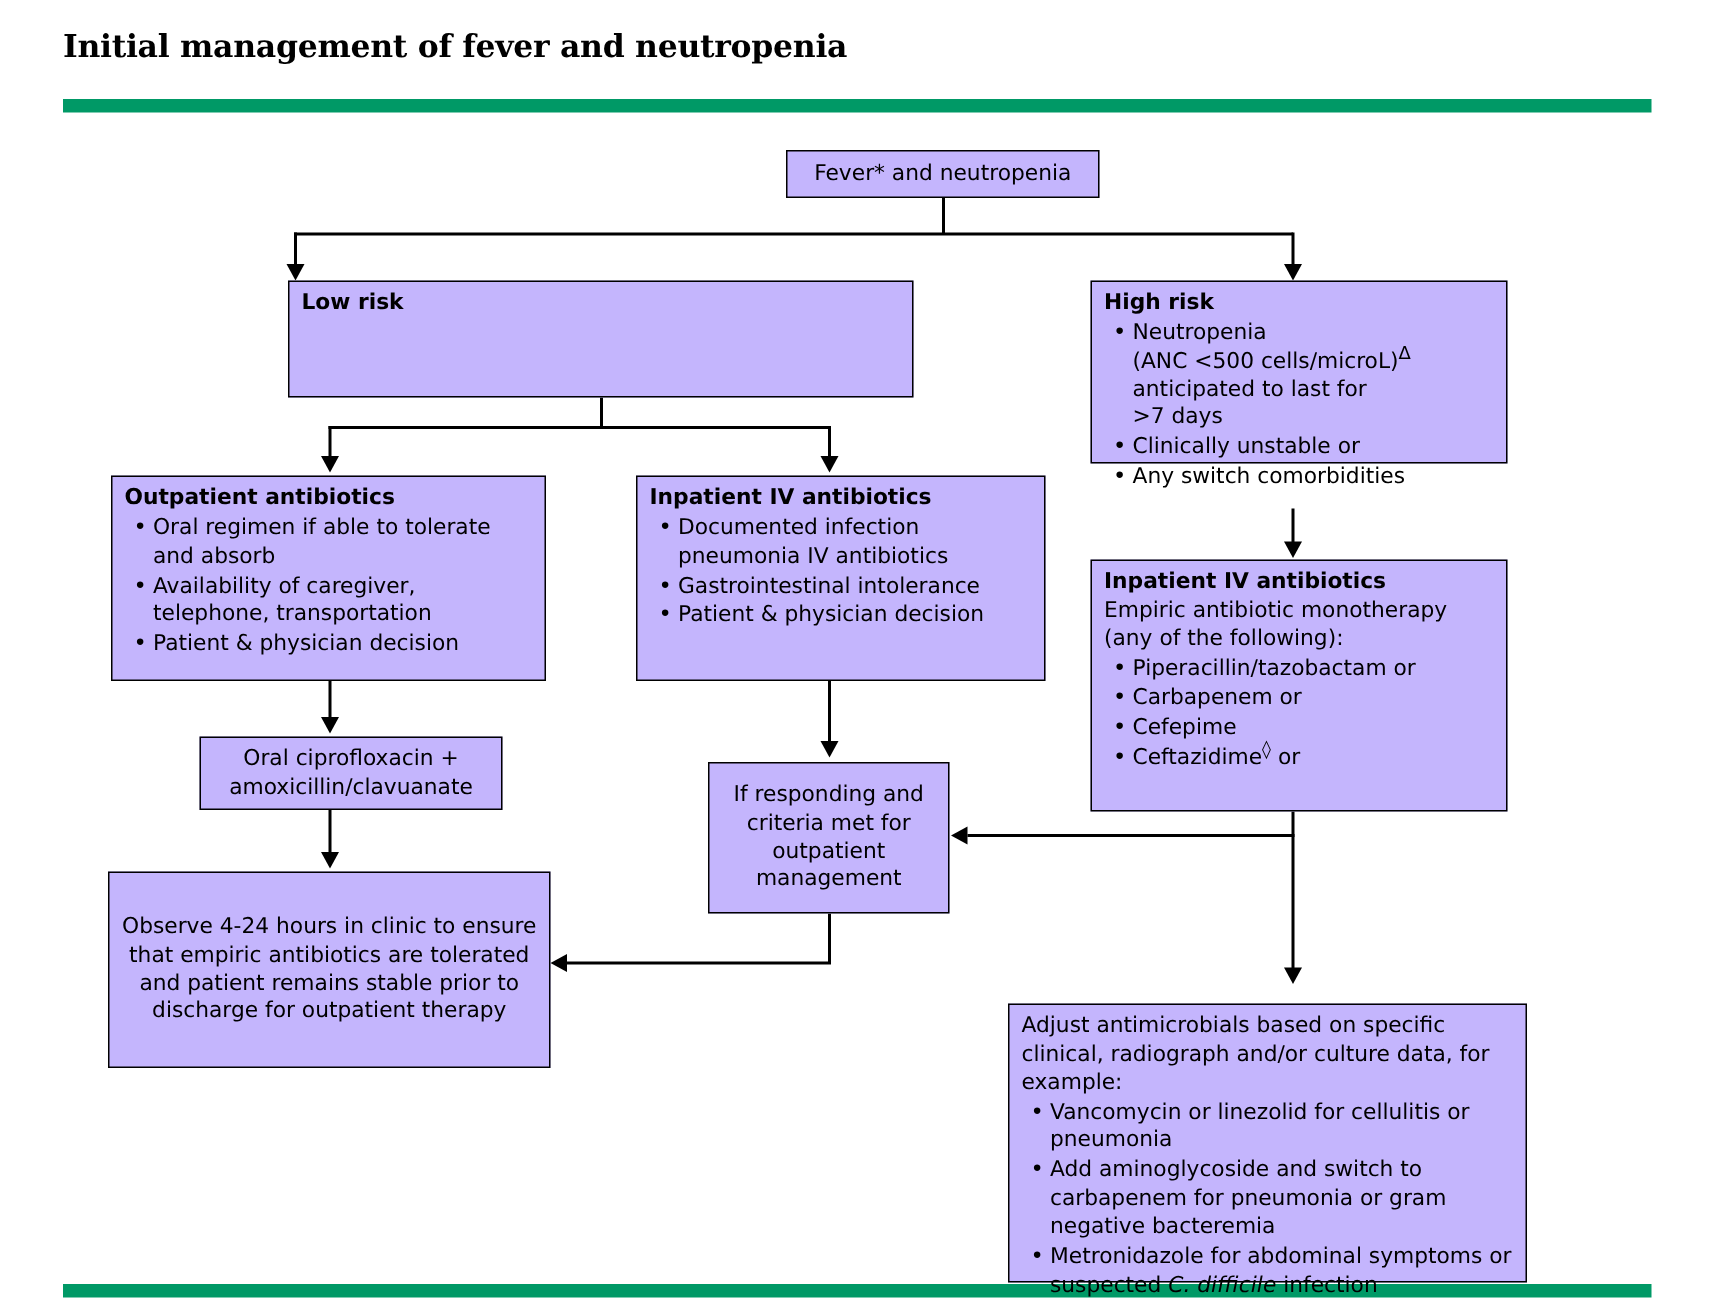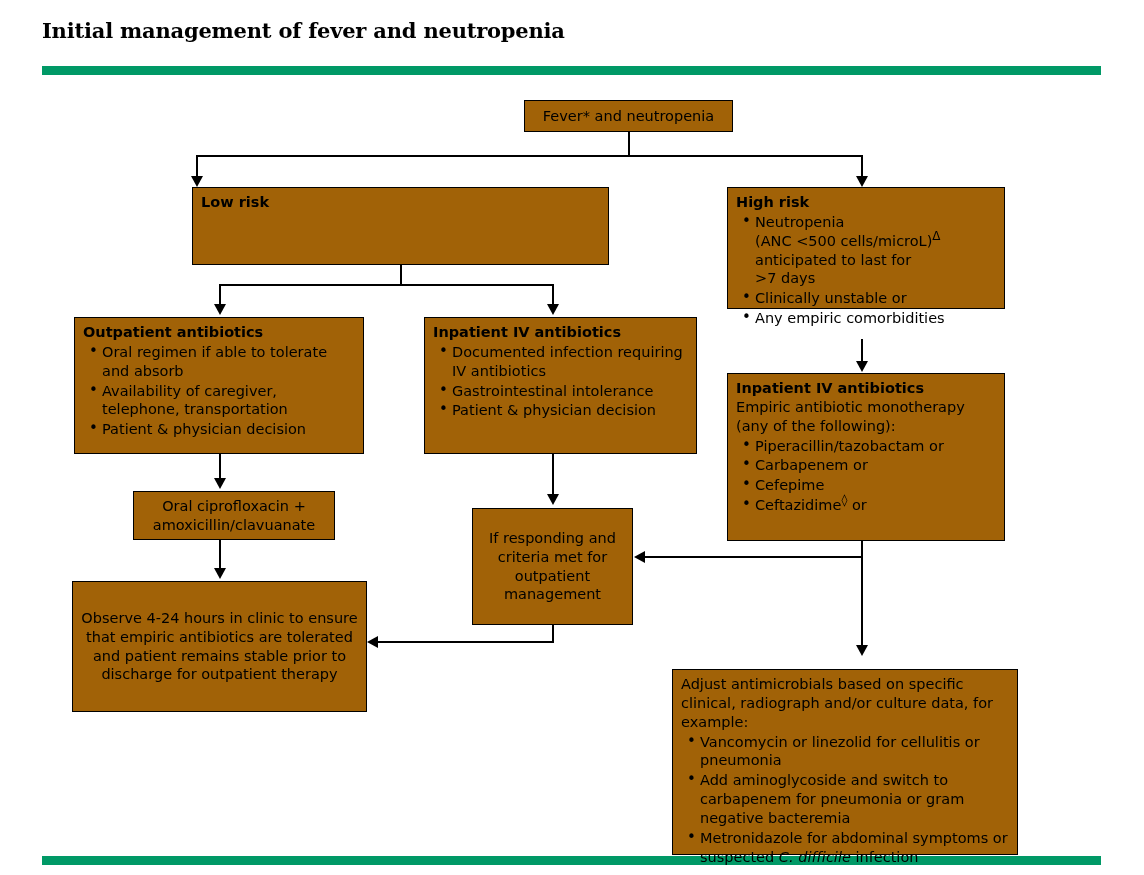--- a/index.html
+++ b/index.html
@@ -41,21 +41,21 @@
     background: #009966;
   }
   .rule.top { top: 66px; }
   .rule.bottom { top: 856px; }
 
   
   .box {
     position: absolute;
     box-sizing: border-box;
     border: 1.6px solid #000000;
-    background: #a16207;
+    background: #c4b5fd;
     font-size: 14.5px;
     line-height: 1.30;
     color: #000000;
     padding: 5px 8px;
     z-index: 3;
   }
   .box .hdr {
     font-weight: bold;
     display: block;
   }
@@ -150,21 +150,21 @@
   <div class="box" style="left:727px; top:187px; width:278px; height:122px;">
     <span class="hdr">High risk</span>
     <ul>
       <li>
         <span>Neutropenia</span><br>
         <span>(ANC &lt;500 cells/microL)</span><span class="sup">Δ</span><br>
         <span>anticipated to last for</span><br>
         <span>&gt;7 days</span>
       </li>
       <li>Clinically unstable or</li>
-      <li>Any empiric comorbidities</li>
+      <li>Any switch comorbidities</li>
     </ul>
   </div>
 
   <div class="ln v" style="left:400px; top:265px; height:20px;"></div>
   <div class="ln h" style="left:219px; top:284px; width:334px;"></div>
   <div class="ln v" style="left:219px; top:284px; height:22px;"></div>
   <div class="arrow-down" style="left:214px; top:304px;"></div>
   <div class="ln v" style="left:552px; top:284px; height:22px;"></div>
   <div class="arrow-down" style="left:547px; top:304px;"></div>
 
@@ -176,21 +176,21 @@
     <ul>
       <li>Oral regimen if able to tolerate and absorb</li>
       <li>Availability of caregiver, telephone, transportation</li>
       <li>Patient &amp; physician decision</li>
     </ul>
   </div>
 
   <div class="box" style="left:424px; top:317px; width:273px; height:137px;">
     <span class="hdr">Inpatient IV antibiotics</span>
     <ul>
-      <li>Documented infection requiring IV antibiotics</li>
+      <li>Documented infection pneumonia IV antibiotics</li>
       <li>Gastrointestinal intolerance</li>
       <li>Patient &amp; physician decision</li>
     </ul>
   </div>
 
   <div class="box" style="left:727px; top:373px; width:278px; height:168px;">
     <span class="hdr">Inpatient IV antibiotics</span>
     <span class="lead">Empiric antibiotic monotherapy (any of the following):</span>
     <ul>
       <li>Piperacillin/tazobactam or</li>
@@ -210,21 +210,21 @@
   <div class="ln v" style="left:219px; top:540px; height:30px;"></div>
   <div class="arrow-down" style="left:214px; top:568px;"></div>
 
   <div class="box center-text" style="left:72px; top:581px; width:295px; height:131px;">
     <div>Observe 4-24 hours in clinic to ensure that empiric antibiotics are tolerated and patient remains stable prior to discharge for outpatient therapy</div>
   </div>
 
   <div class="ln v" style="left:552px; top:454px; height:48px;"></div>
   <div class="arrow-down" style="left:547px; top:494px;"></div>
 
-  <div class="box center-text" style="left:472px; top:508px; width:161px; height:117px;">
+  <div class="box center-text" style="left:472px; top:508px; width:161px; height:101px;">
     <div>If responding and criteria met for outpatient management</div>
   </div>
 
   <div class="ln v" style="left:552px; top:609px; height:33px;"></div>
   <div class="ln h" style="left:378px; top:641px; width:176px;"></div>
   <div class="arrow-left" style="left:367px; top:636px;"></div>
 
   <div class="ln v" style="left:861px; top:541px; height:110px;"></div>
   <div class="ln h" style="left:645px; top:556px; width:218px;"></div>
   <div class="arrow-left" style="left:634px; top:551px;"></div>

